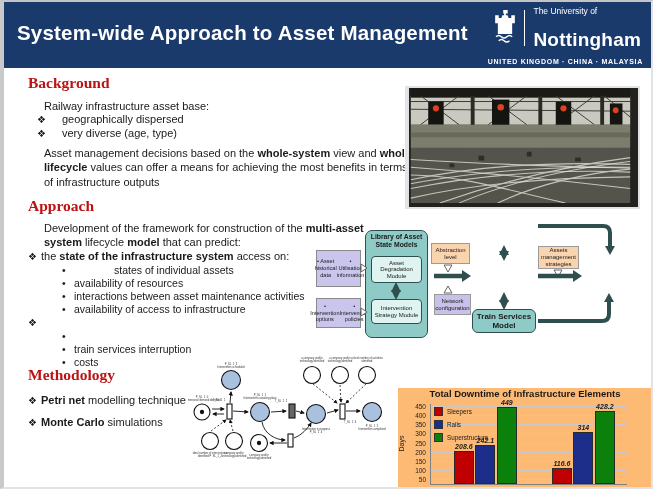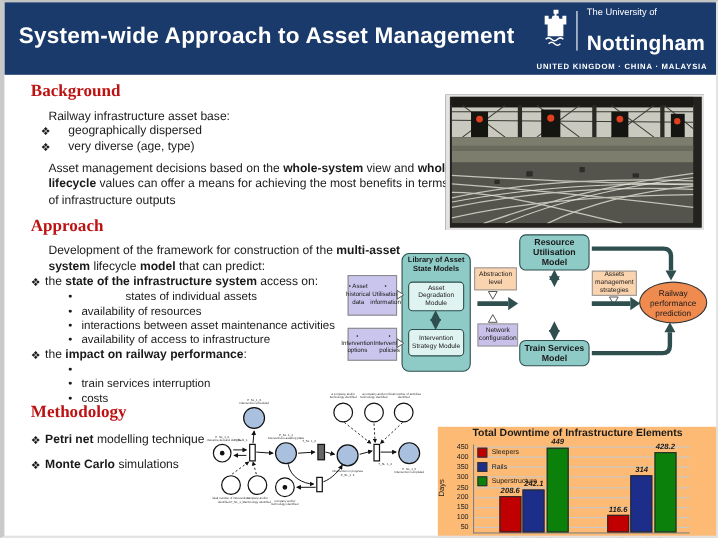--- a/index.html
+++ b/index.html
@@ -106,21 +106,20 @@
   <span class="dot" style="left:62px;top:264px;">•</span>
   <span class="sub" style="left:74px;top:264px;margin-left:40px;">states of individual assets</span>
   <span class="dot" style="left:62px;top:277px;">•</span>
   <span class="sub" style="left:74px;top:277px;">availability of resources</span>
   <span class="dot" style="left:62px;top:290px;">•</span>
   <span class="sub" style="left:74px;top:290px;">interactions between asset maintenance activities</span>
   <span class="dot" style="left:62px;top:303px;">•</span>
   <span class="sub" style="left:74px;top:303px;">availability of access to infrastructure</span>
 
   <span class="diamond" style="left:28px;top:317px;">❖</span>
-  <span class="brow" style="left:41px;top:316px;"><span>the </span><b>impact on railway performance</b><span>:</span></span>
 
   <span class="dot" style="left:62px;top:330px;">•</span>
   <span class="dot" style="left:62px;top:343px;">•</span>
   <span class="sub" style="left:74px;top:343px;">train services interruption</span>
   <span class="dot" style="left:62px;top:356px;">•</span>
   <span class="sub" style="left:74px;top:356px;">costs</span>
 
   <div class="sec-head" style="left:28px;top:366px;">Methodology</div>
   <span class="diamond" style="left:28px;top:395px;">❖</span>
   <span class="brow" style="left:41px;top:394px;"><b>Petri net</b><span> modelling technique</span></span>
@@ -195,25 +194,23 @@
     </div>
 
     <div class="box lib" style="left:52px;top:20px;width:63px;height:108px;"></div>
     <div class="lib-title">Library of Asset State Models</div>
     <div class="box teal-inner" style="left:58px;top:46px;width:51px;height:27px;z-index:2;">Asset Degradation Module</div>
     <div class="box teal-inner" style="left:58px;top:89px;width:51px;height:25px;z-index:2;">Intervention Strategy Module</div>
 
     <div class="box peach" style="left:118px;top:33px;width:39px;height:21px;">Abstraction level</div>
     <div class="box lav" style="left:121px;top:84px;width:37px;height:21px;">Network configuration</div>
 
-    <div class="box teal" style="left:159px;top:3px;width:64px;height:33px;">Resource Utilisation Model</div>
     <div class="box teal" style="left:159px;top:99px;width:64px;height:24px;">Train Services Model</div>
 
     <div class="box peach" style="left:225px;top:36px;width:41px;height:23px;">Assets management strategies</div>
-    <div class="box ellipse" style="left:268px;top:46px;width:62px;height:38px;">Railway performance prediction</div>
 
     <svg class="arrow-layer" viewBox="0 0 340 132">
       <defs>
         <marker id="ah" viewBox="0 0 10 10" refX="7" refY="5" markerWidth="4.5" markerHeight="4.5" orient="auto">
           <path d="M0,0 L10,5 L0,10 z" fill="#2f4f4f"></path>
         </marker>
       </defs>
       <g fill="#fff" stroke="#555" stroke-width="0.9">
         <polygon points="48,54 48,62 54,58"></polygon>
         <polygon points="48,98 48,106 54,102"></polygon>

